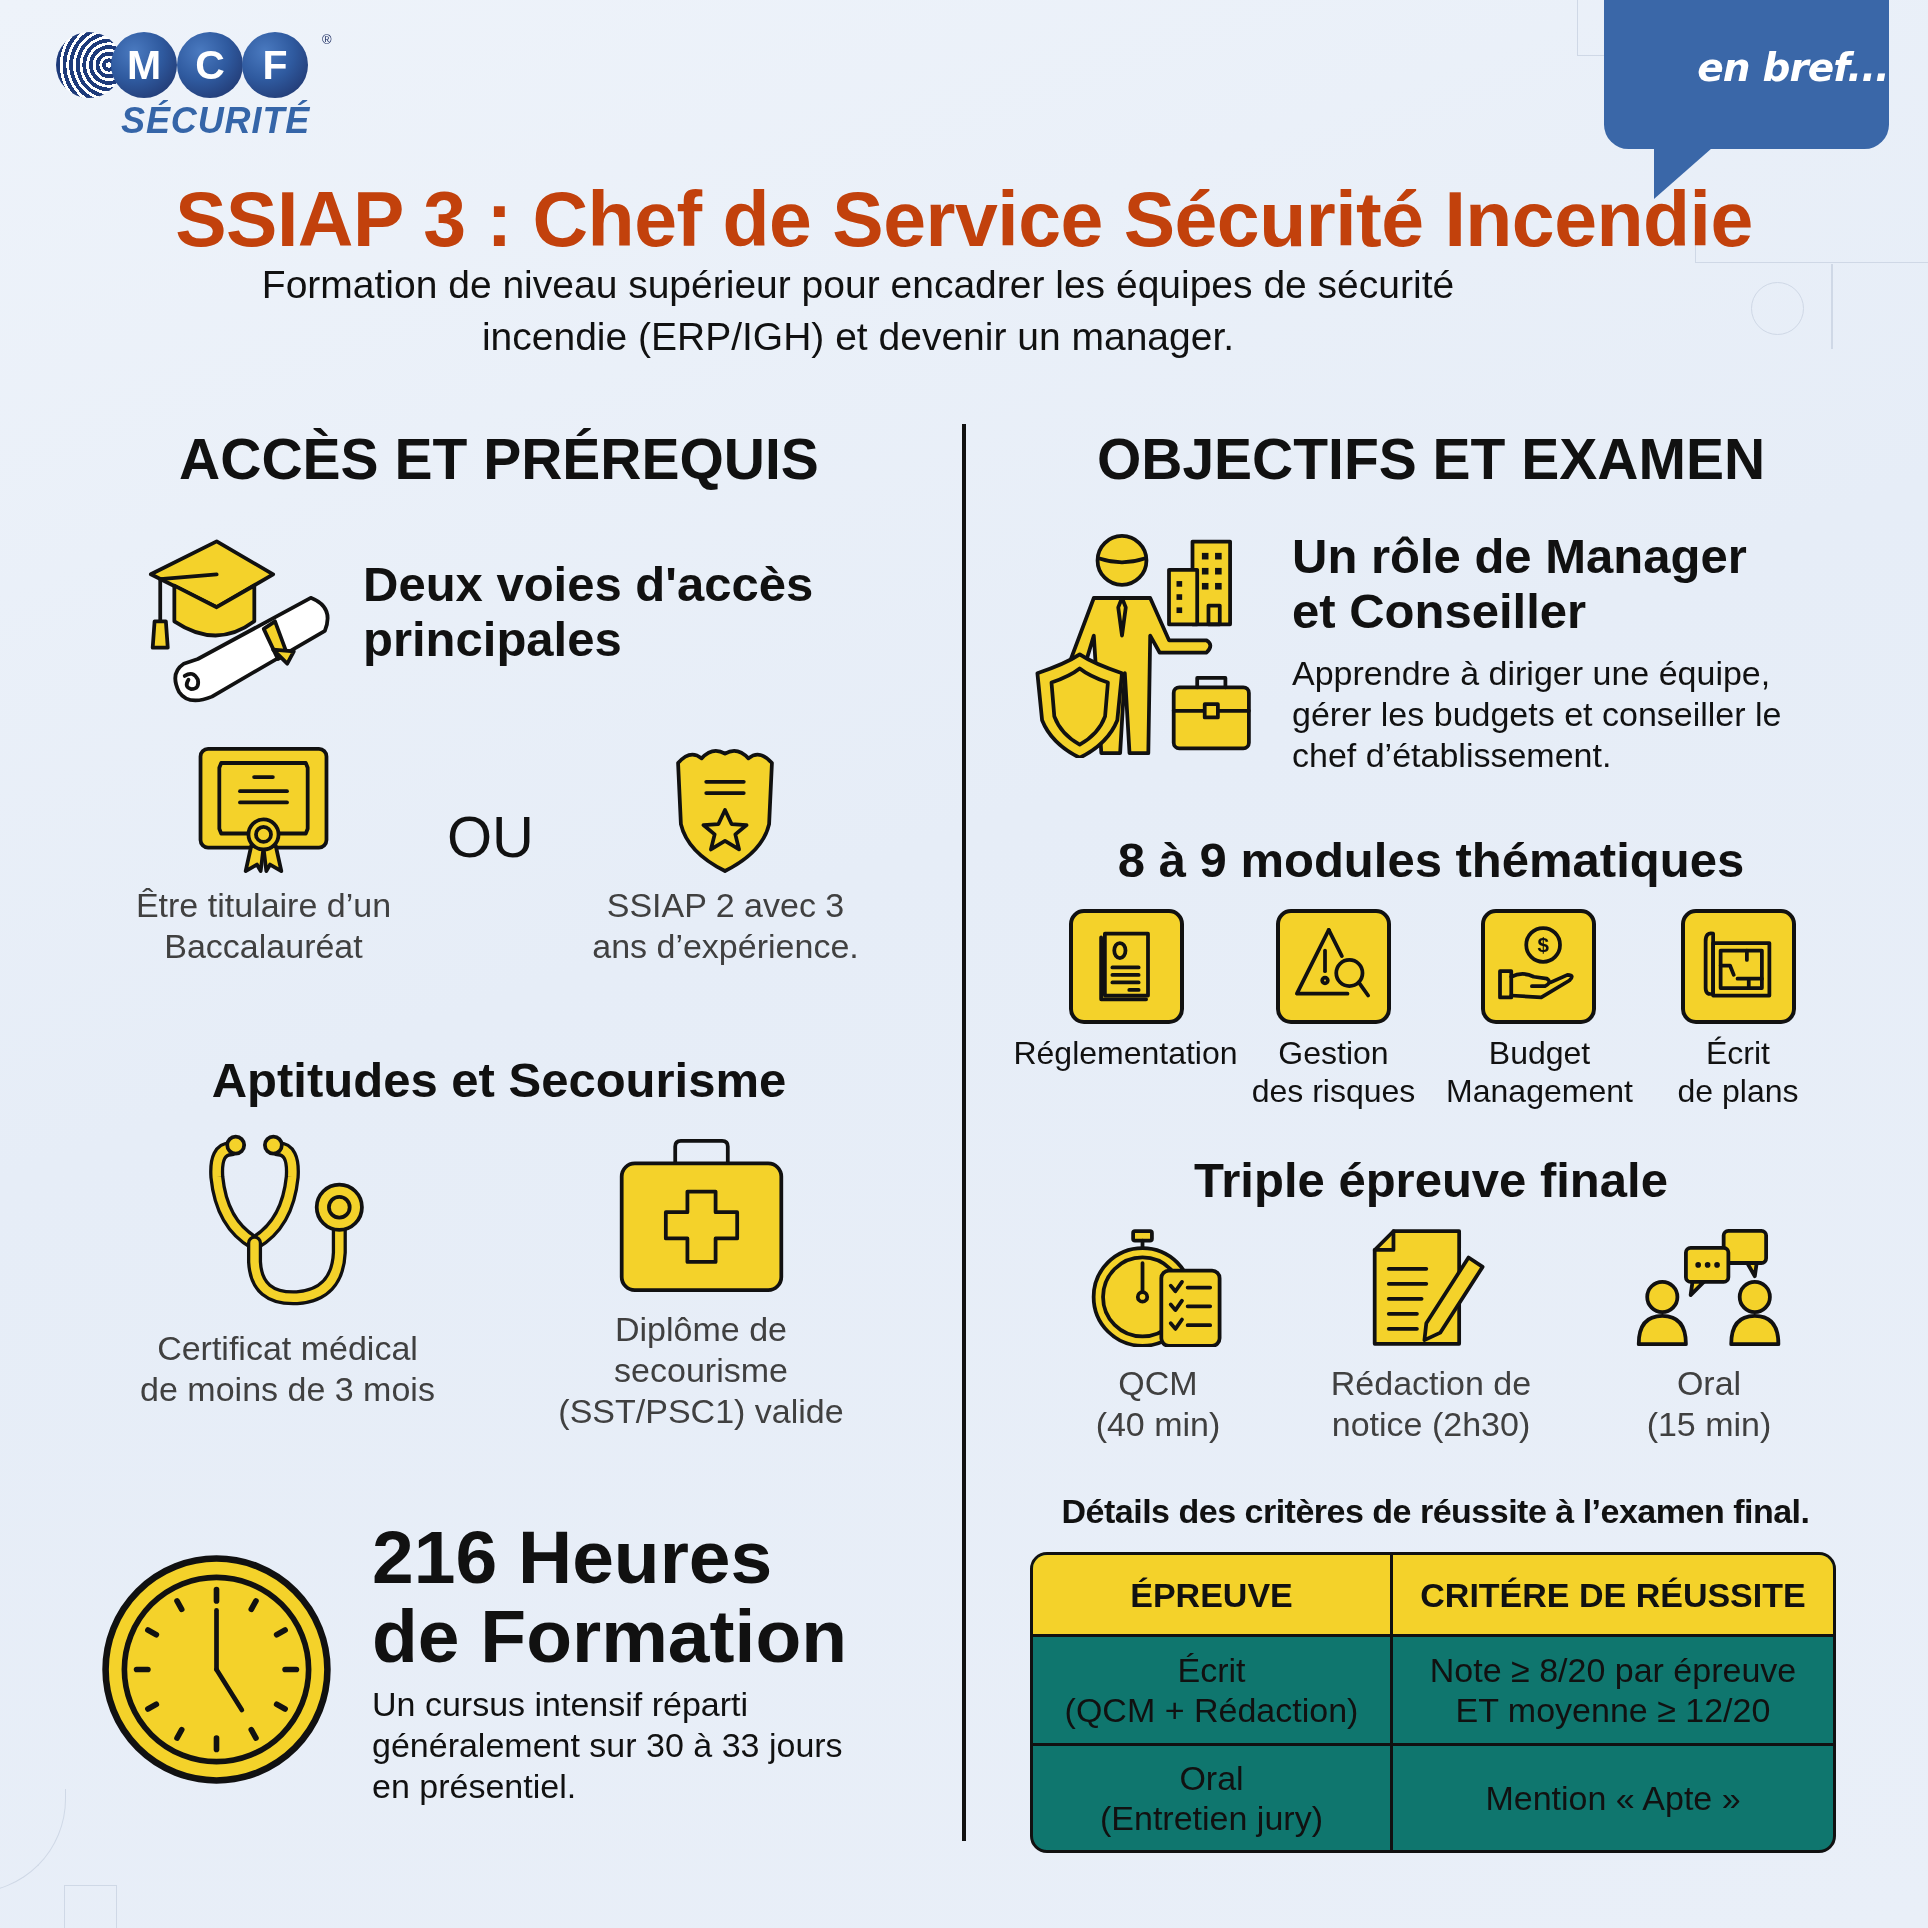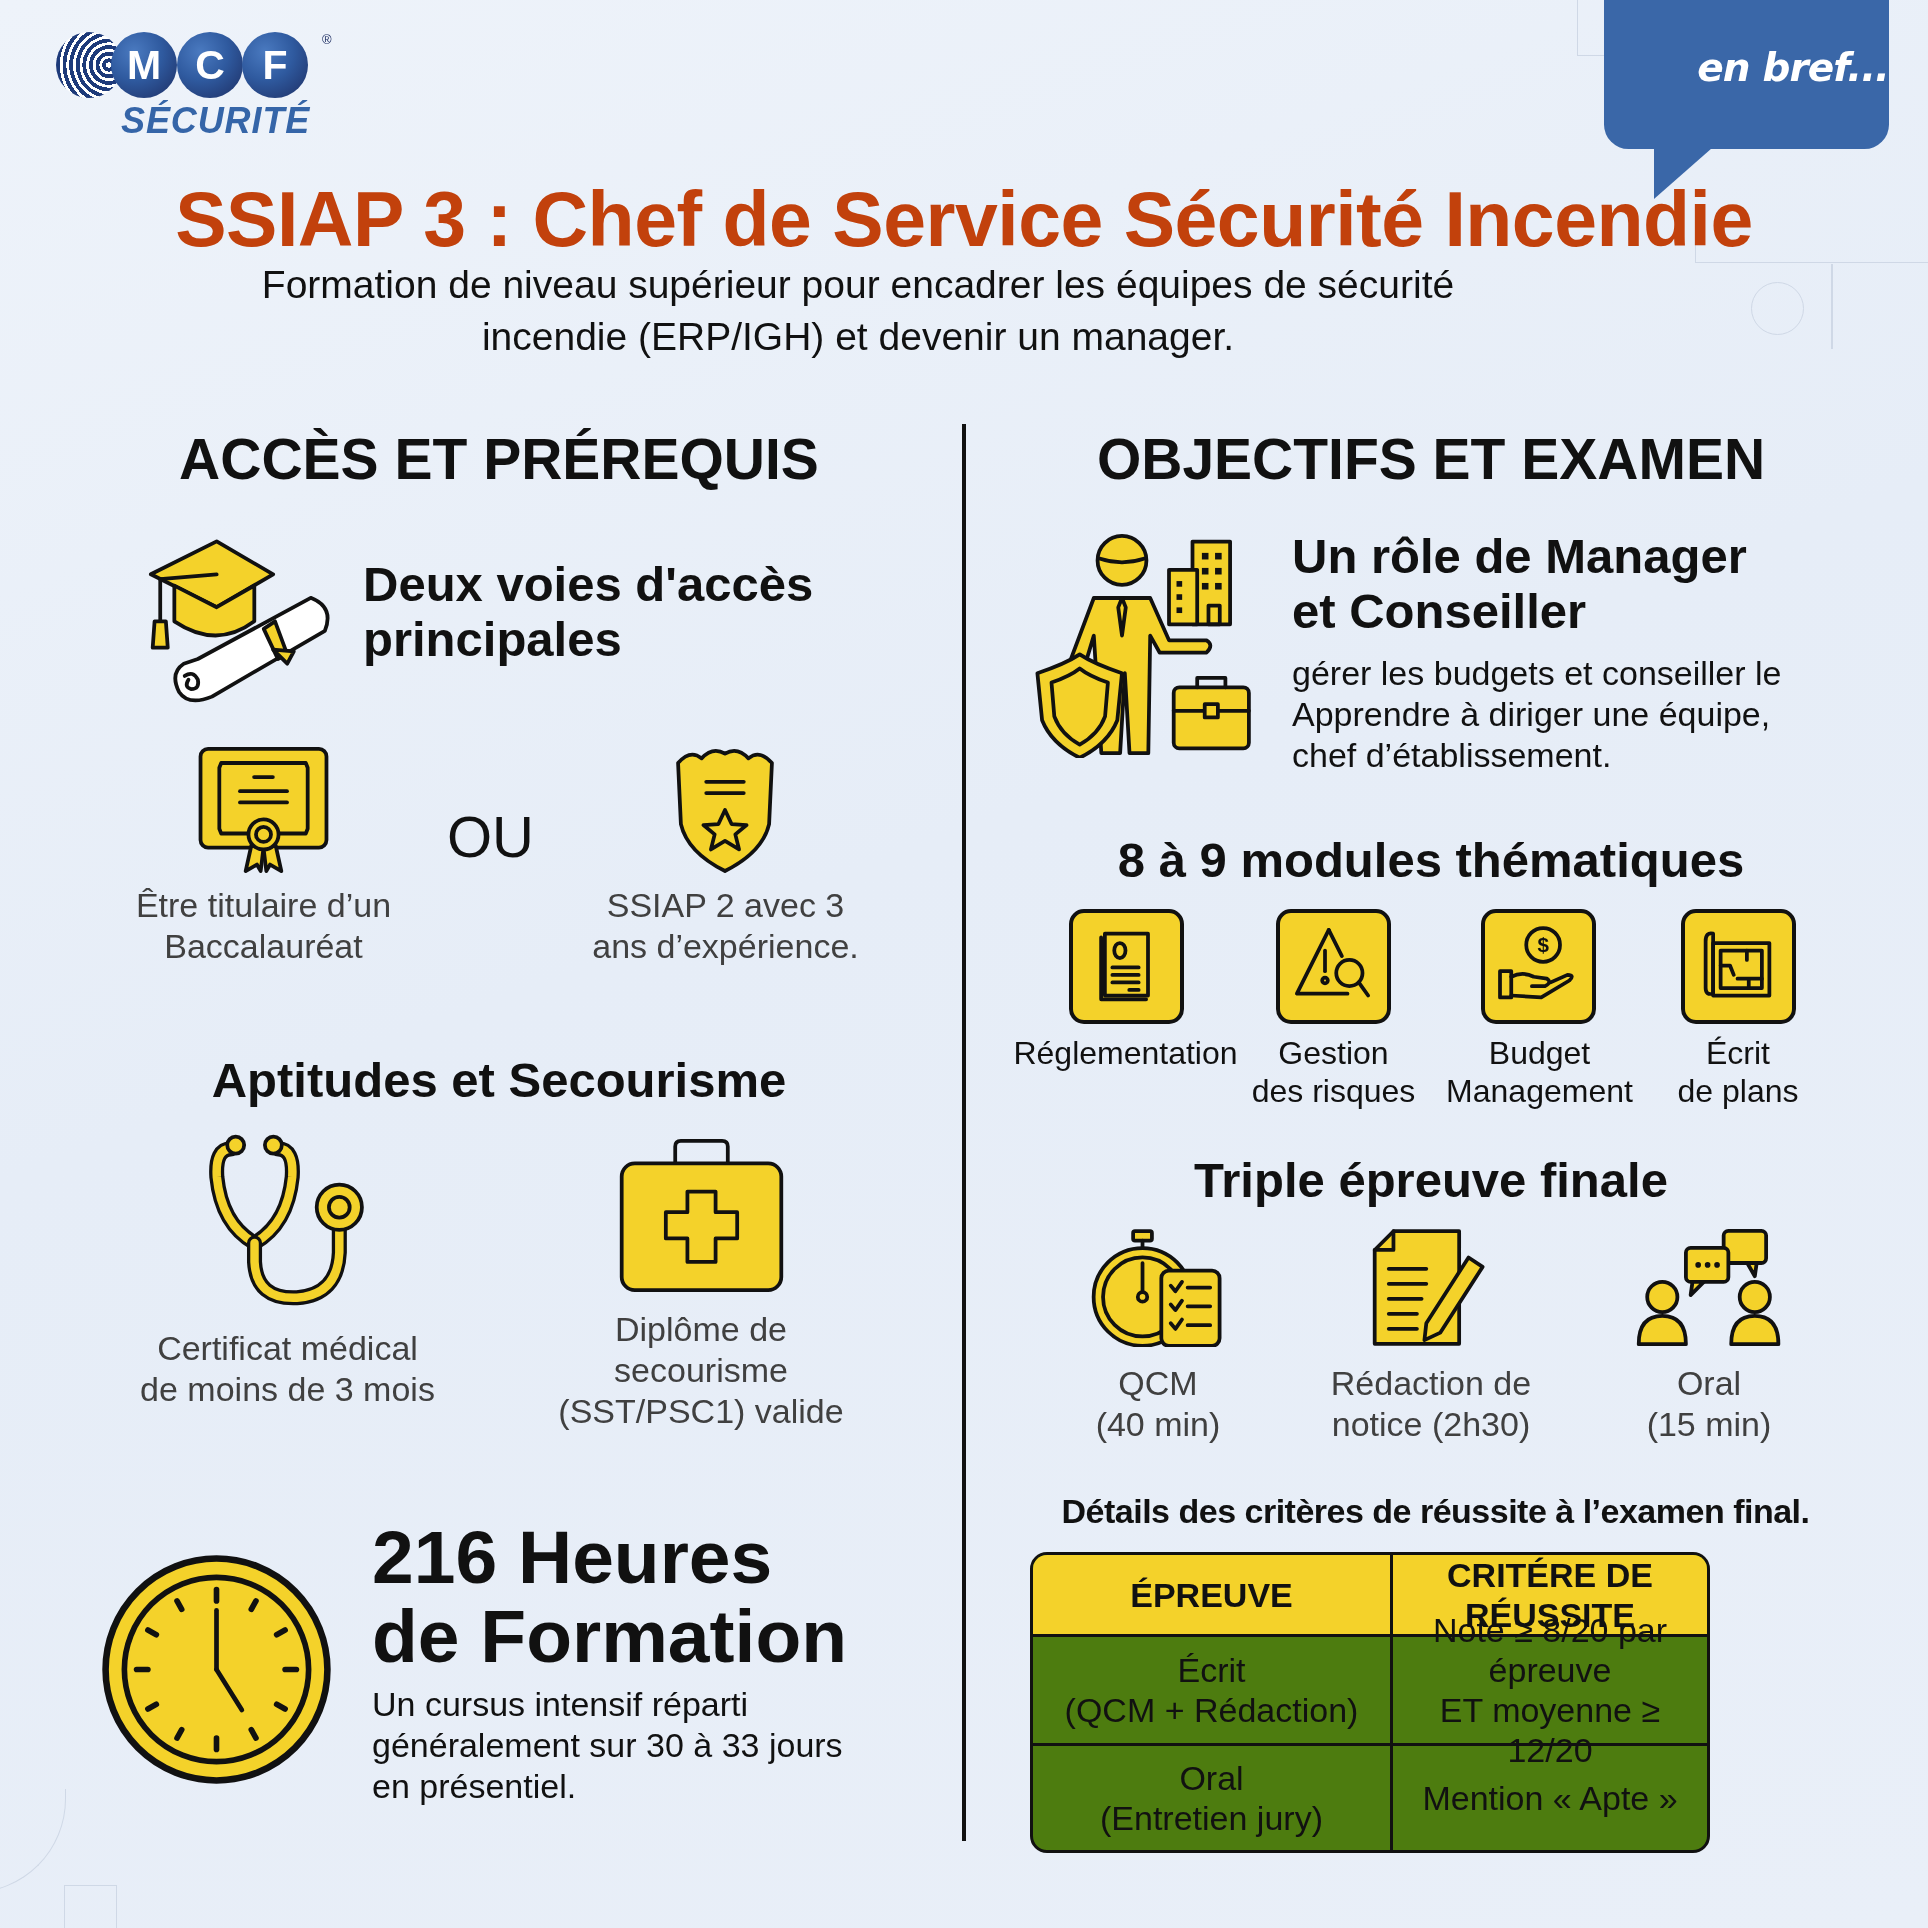--- a/index.html
+++ b/index.html
@@ -39,21 +39,21 @@
   .body-t { font-size: 34px; line-height: 41px; color: #111; }
   .cap { font-size: 34px; line-height: 41px; text-align: center; color: #404040; }
   .cap-sm { font-size: 32px; line-height: 38px; text-align: center; color: #111; }
 
   .yel { fill: #f4d22a; stroke: #111; stroke-width: 4; stroke-linejoin: round; stroke-linecap: round; }
   .ln { fill: none; stroke: #111; stroke-width: 4; stroke-linecap: round; stroke-linejoin: round; }
 
   .mod-box { position: absolute; width: 115px; height: 115px; border-radius: 15px; background: #f4d22a; border: 4.7px solid #111; }
 
   
-  .tbl { left: 1030px; top: 1552px; width: 680px; border: 3.8px solid #111; border-radius: 17px; overflow: hidden; background: #4d7c0f; }
+  .tbl { left: 1030px; top: 1552px; width: 806px; border: 3.8px solid #111; border-radius: 17px; overflow: hidden; background: #0f766e; }
   .tbl .row { display: flex; }
   .tbl .cell { display: flex; align-items: center; justify-content: center; text-align: center; font-size: 34px; line-height: 40px; color: #111; }
   .tbl .c1 { width: 360px; border-right: 3.8px solid #111; }
   .tbl .c2 { flex: 1; }
   .tbl .hdr { background: #f4d22a; height: 79px; font-weight: bold; font-size: 34px; }
   .tbl .r1 { height: 109px; border-top: 3.8px solid #111; }
   .tbl .r2 { height: 107px; border-top: 3.8px solid #111; }
 </style>
 </head>
 <body>
@@ -216,22 +216,22 @@
   <rect class="yel" x="155" y="165" width="80" height="65" rx="6"></rect>
   <path class="ln" d="M180 165 L180 155 L210 155 L210 165"></path>
   <line class="ln" x1="155" y1="190" x2="235" y2="190"></line>
   <rect class="yel" x="188" y="183" width="14" height="14"></rect>
 </svg>
 <div class="abs sub-h" style="left:1292px;top:529px;width:565px;">
   <div>Un rôle de Manager</div>
   <div>et Conseiller</div>
 </div>
 <div class="abs body-t" style="left:1292px;top:653px;width:603px;">
+  <div>Apprendre à diriger une équipe,</div>
   <div>gérer les budgets et conseiller le</div>
-  <div>Apprendre à diriger une équipe,</div>
   <div>chef d’établissement.</div>
 </div>
 
 <div class="abs sub-h" style="left:1026px;top:833px;width:810px;text-align:center;">8 à 9 modules thématiques</div>
 
 <div class="mod-box" style="left:1069px;top:909px;">
   <svg width="105" height="105" viewBox="0 0 112 112">
     <rect class="ln" x="34" y="22" width="46" height="66" fill="none"></rect>
     <path class="ln" d="M30 26 L30 92 L78 92"></path>
     <ellipse class="ln" cx="50" cy="40" rx="6" ry="8"></ellipse>

